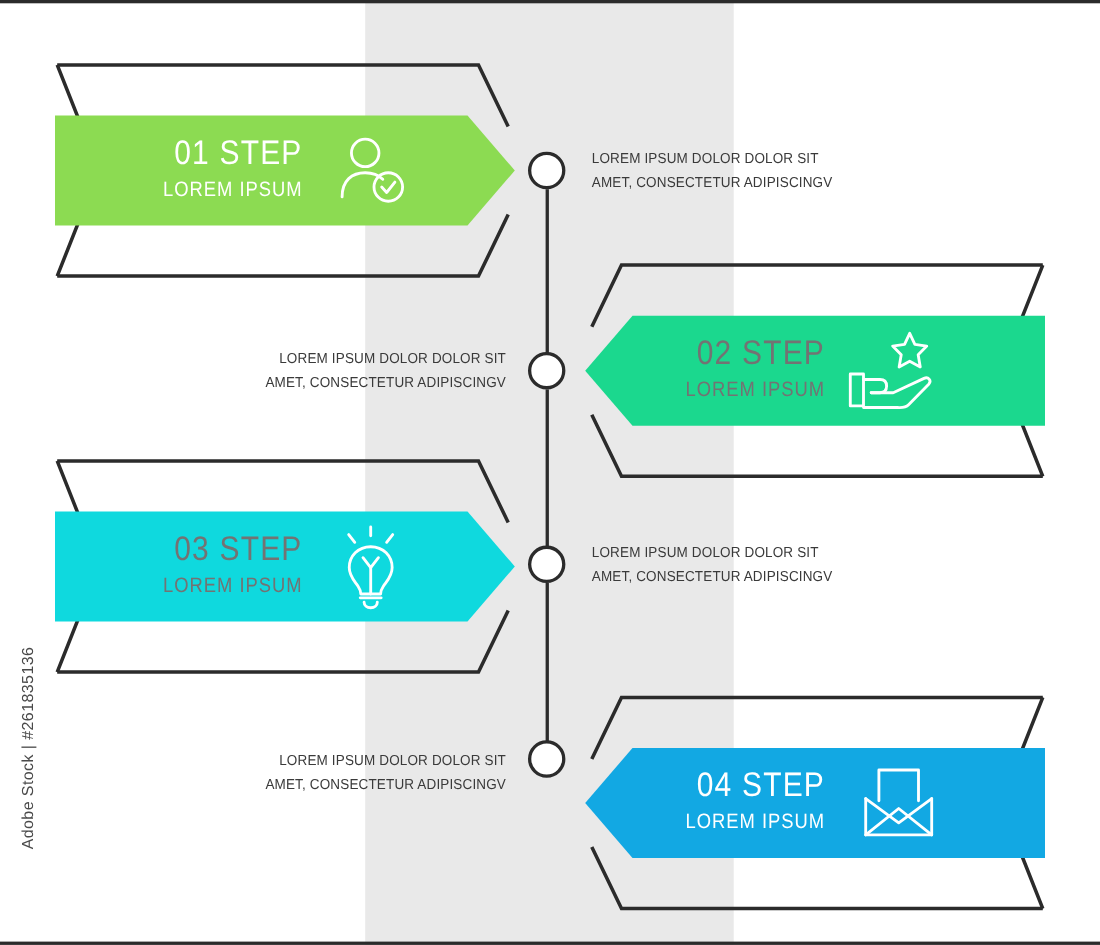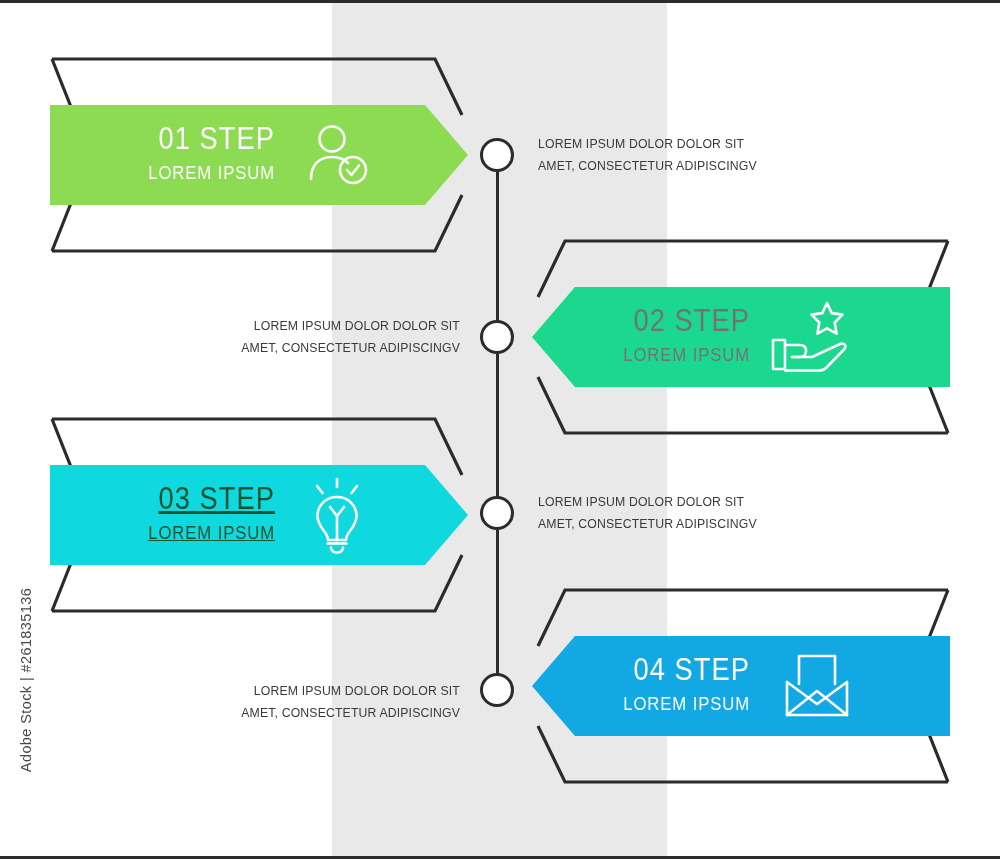--- a/index.html
+++ b/index.html
@@ -199,41 +199,41 @@
 
   <div class="step-row" style="left:0;top:415px;">
     <svg class="frame-svg" width="1000" height="200" viewBox="0 0 1000 200">
       <path d="M 52,4 L 435,4 L 462,60" fill="none" stroke="#2b2b2b" stroke-width="3.2"></path>
       <path d="M 52,4 L 90,100 L 52,196" fill="none" stroke="#2b2b2b" stroke-width="3.2"></path>
       <path d="M 52,196 L 435,196 L 462,140" fill="none" stroke="#2b2b2b" stroke-width="3.2"></path>
     </svg>
     <svg class="band-svg" width="1000" height="200" viewBox="0 0 1000 200">
       <path d="M 50,50 L 425,50 L 468,100 L 425,150 L 50,150 Z" fill="#0FD9DE"></path>
     </svg>
-    <div class="band-text" style="left: 0px; top: 68px; width: 275px; color: #14532d; text-decoration: underline;">
+    <div class="band-text" style="left: 0px; top: 68px; width: 275px; color: #737373;">
       <div class="band-title">03 STEP</div>
       <div class="band-sub">LOREM IPSUM</div>
     </div>
     <div class="band-icon" style="left:305px;top:60px;">
       <svg width="64" height="80" viewBox="0 0 64 80" fill="none" stroke="#ffffff" stroke-width="2.6" stroke-linecap="round" stroke-linejoin="round">
         <path d="M 32,4 L 32,12"></path>
         <path d="M 12,11 L 17.5,18"></path>
         <path d="M 52,11 L 46.5,18"></path>
         <path d="M 32,22 C 43.5,22 51.5,30.5 51.5,41 C 51.5,49 46.5,53.5 43.5,58 C 41.5,61 41,63 41,65 L 23,65 C 23,63 22.5,61 20.5,58 C 17.5,53.5 12.5,49 12.5,41 C 12.5,30.5 20.5,22 32,22 Z"></path>
         <path d="M 25,32 L 32,41 L 39,32"></path>
         <path d="M 32,41 L 32,65"></path>
         <path d="M 22.5,68.5 L 41.5,68.5"></path>
         <path d="M 26,72.5 C 26,75.5 28.5,77.5 32,77.5 C 35.5,77.5 38,75.5 38,72.5"></path>
       </svg>
     </div>
   </div>
 
   <div class="desc right" style="left: 538px; top: 491px; color: rgb(58, 58, 58);">LOREM IPSUM DOLOR DOLOR SIT AMET, CONSECTETUR ADIPISCINGV</div>
 
-  <div class="step-row" style="left:0;top:586px;">
+  <div class="step-row" style="left:0;top:630px;">
     <svg class="frame-svg" width="1000" height="200" viewBox="0 0 1000 200">
       <path d="M 948,4 L 565,4 L 538,60" fill="none" stroke="#2b2b2b" stroke-width="3.2"></path>
       <path d="M 948,4 L 910,100 L 948,196" fill="none" stroke="#2b2b2b" stroke-width="3.2"></path>
       <path d="M 948,196 L 565,196 L 538,140" fill="none" stroke="#2b2b2b" stroke-width="3.2"></path>
     </svg>
     <svg class="band-svg" width="1000" height="200" viewBox="0 0 1000 200">
       <path d="M 950,50 L 575,50 L 532,100 L 575,150 L 950,150 Z" fill="#12A8E3"></path>
     </svg>
     <div class="band-text" style="left: 475px; top: 68px; width: 275px; color: rgb(255, 255, 255);">
       <div class="band-title">04 STEP</div>

